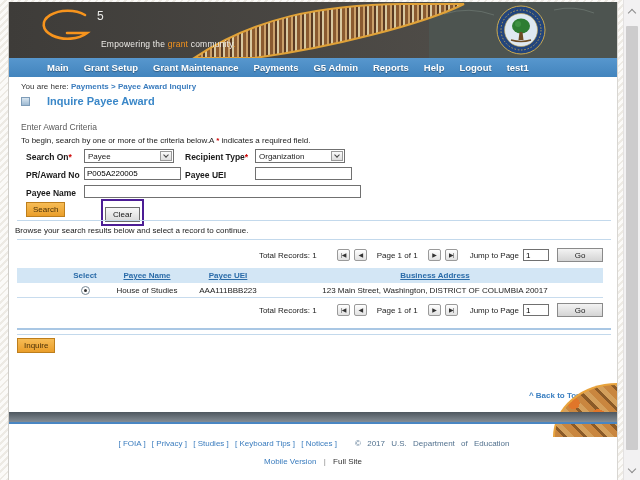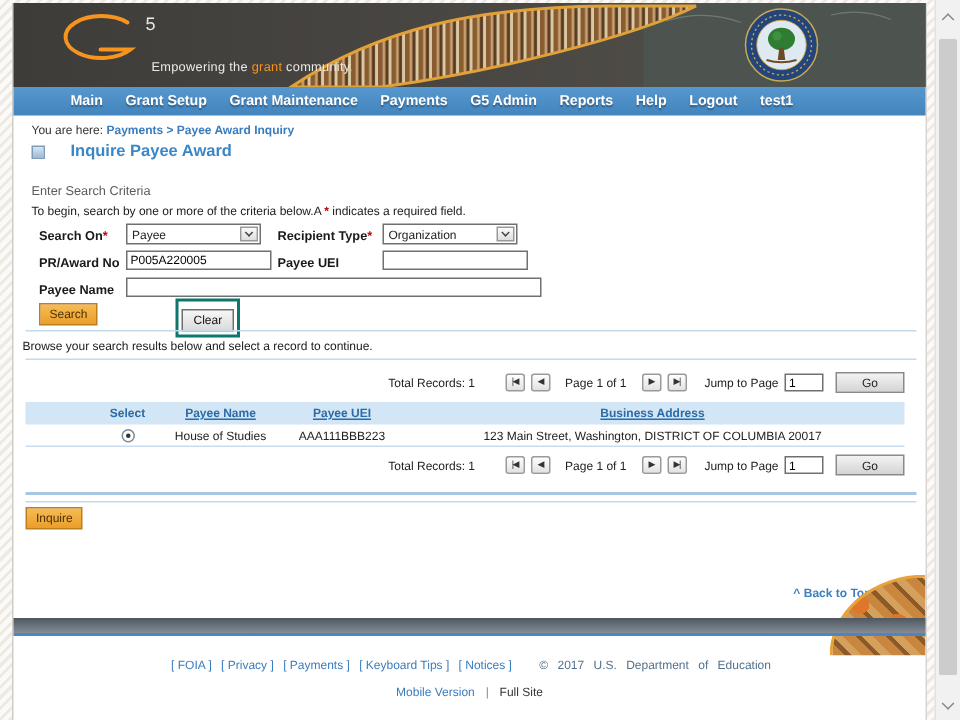--- a/index.html
+++ b/index.html
@@ -47,21 +47,21 @@
              background:linear-gradient(#fafafa,#dedede); border:1px solid #9a9a9a;
              display:flex; align-items:center; justify-content:center; }
   .chev { display:block; width:4px; height:4px; border-right:1.3px solid #444; border-bottom:1.3px solid #444;
           transform:rotate(45deg); margin-top:-2px; }
   .inp { position:absolute; height:13px; border:1px solid #707070; font-size:8px; padding:0 2px;
          font-family:"Liberation Sans",sans-serif; background:#fff; }
   .btn-gold { font-family:inherit; font-size:8px; padding:2px 6px;
               background:linear-gradient(#f6bc55,#ea9e2a); border:1px solid #bd7e1c; color:#4a3108; cursor:pointer; }
   .btn-gray { font-family:inherit; font-size:8px; padding:2px 7px;
               background:linear-gradient(#f7f7f7,#dadada); border:1px solid #6e6e6e; color:#111; cursor:pointer; }
-  .hl-red { position:absolute; left:108px; top:197px; border:2px solid #0f766e; padding:2px; }
+  .hl-red { position:absolute; left:92px; top:197px; border:2px solid #4c1d95; padding:2px; }
 
   .hr { position:absolute; left:8px; width:594px; height:1px; background:#c3d9ec; }
   .hr2 { position:absolute; left:8px; width:594px; height:2px; background:#a9c7e4; }
   .browse { position:absolute; left:6px; top:224px; font-size:8px; color:#1a1a1a; }
 
   
   .pag { position:absolute; left:8px; width:586px; display:flex; align-items:center;
          justify-content:flex-end; font-size:8px; color:#222; }
   .pag .tot { margin-right:18px; }
   .pgbtn { width:13px; height:12px; border:1px solid #9a9a9a; background:linear-gradient(#fefefe,#e2e2e2);
@@ -162,21 +162,21 @@
     <span>test1</span>
   </div>
 
   <div class="bc pre"><span>You are here: </span><b>Payments &gt; Payee Award Inquiry</b></div>
 
   <div class="title">
     <span class="ticon"></span>
     <span>Inquire Payee Award</span>
   </div>
 
-  <div class="ent">Enter Search Criteria</div>
+  <div class="ent">Enter Award Criteria</div>
   <div class="ins pre"><span>To begin, search by one or more of the criteria below.A </span><span class="req">*</span><span> indicates a required field.</span></div>
 
   <span class="lbl" style="left:17px; top:150px;"><span>Search On</span><span class="req">*</span></span>
   <div class="sel" style="left:75px; top:147px; width:90px;">
     <span>Payee</span>
     <span class="sel-btn">
         <i class="chev"></i>
       </span>
   </div>
 
@@ -251,21 +251,21 @@
   <button class="btn-gold" style="position:absolute; left:8px; top:336px;">Inquire</button>
 
   <div class="btt pre"><span>^ </span><span>Back to Top</span></div>
 
   <div class="chairs"></div>
   <div class="slate"></div>
 
   <div class="f1">
     <span class="flink">[ FOIA ]</span>
     <span class="flink">[ Privacy ]</span>
-    <span class="flink">[ Payments ]</span>
+    <span class="flink">[ Studies ]</span>
     <span class="flink">[ Keyboard Tips ]</span>
     <span class="flink">[ Notices ]</span>
     <span class="copy">© 2017 U.S. Department of Education</span>
   </div>
   <div class="f2">
     <span class="mob">Mobile Version</span>
     <span class="sep">|</span>
     <span class="full">Full Site</span>
   </div>
 

